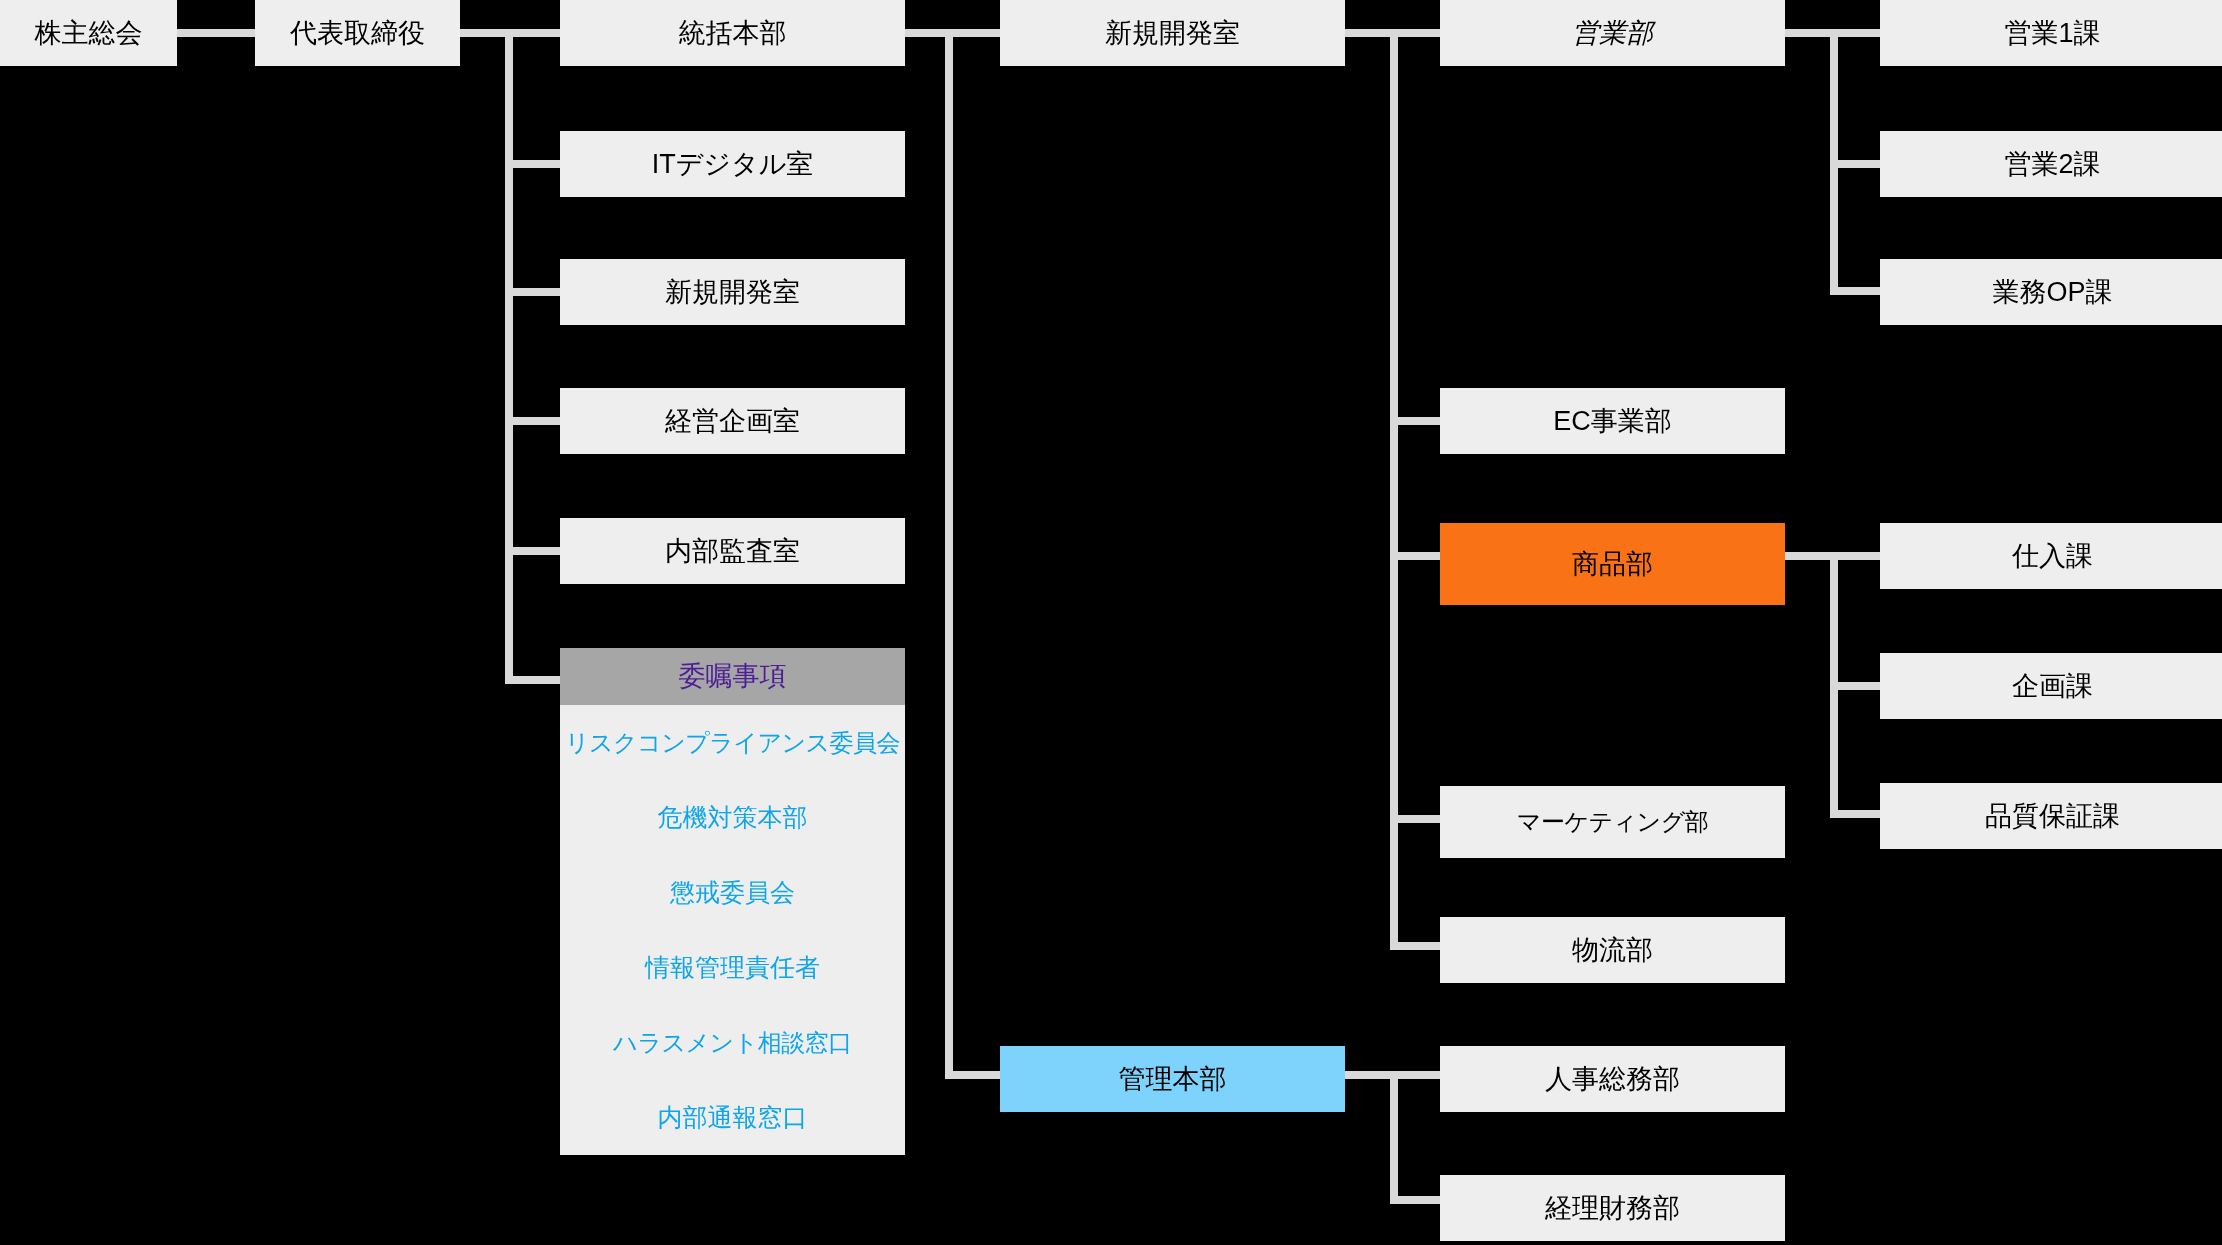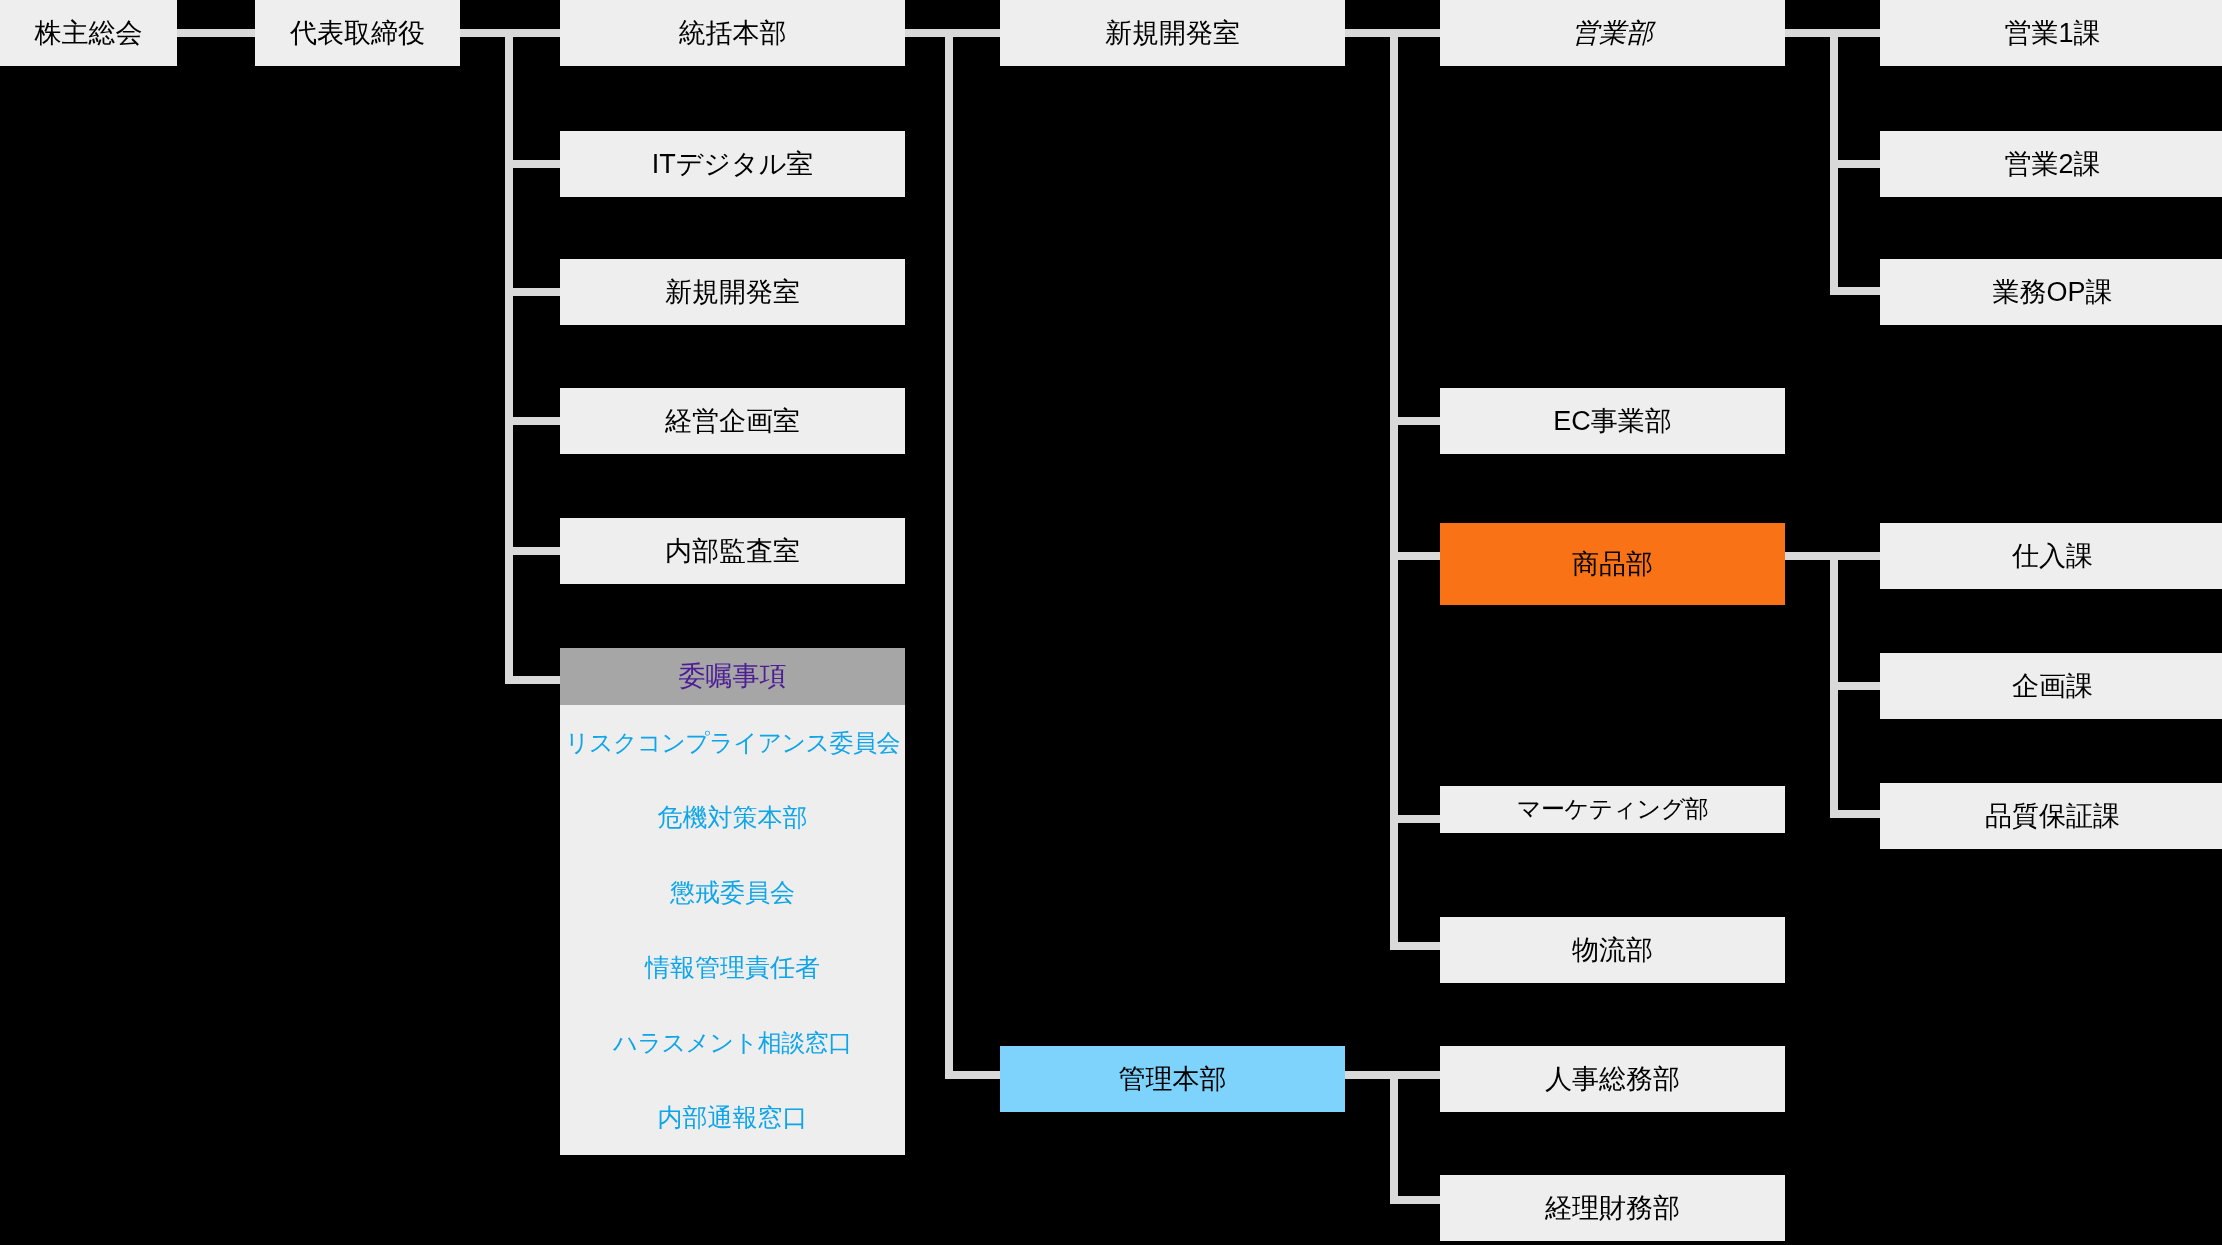--- a/index.html
+++ b/index.html
@@ -111,21 +111,21 @@
     <div class="node plain" style="left: 560px; top: 0px; width: 345px; height: 66px; background: rgb(238, 238, 238);">統括本部</div>
     <div class="node plain" style="left: 560px; top: 131px; width: 345px; height: 66px; background: rgb(238, 238, 238);">ITデジタル室</div>
     <div class="node plain" style="left: 560px; top: 259px; width: 345px; height: 66px; background: rgb(238, 238, 238);">新規開発室</div>
     <div class="node plain" style="left: 560px; top: 388px; width: 345px; height: 66px; background: rgb(238, 238, 238);">経営企画室</div>
     <div class="node plain" style="left: 560px; top: 518px; width: 345px; height: 66px; background: rgb(238, 238, 238);">内部監査室</div>
     <div class="node plain" style="left: 1000px; top: 0px; width: 345px; height: 66px; background: rgb(238, 238, 238);">新規開発室</div>
     <div class="node plain" style="left: 1000px; top: 1046px; width: 345px; height: 66px; background: #7dd3fc;">管理本部</div>
     <div class="node plain" style="left: 1440px; top: 0px; width: 345px; height: 66px; background: rgb(238, 238, 238); font-style: italic;">営業部</div>
     <div class="node plain" style="left: 1440px; top: 388px; width: 345px; height: 66px; background: rgb(238, 238, 238);">EC事業部</div>
     <div class="node plain" style="left: 1440px; top: 523px; width: 345px; height: 82px; background: #f97316;">商品部</div>
-    <div class="node plain narrow" style="left: 1440px; top: 786px; width: 345px; height: 47px; background: rgb(238, 238, 238);">マーケティング部</div>
+    <div class="node plain narrow" style="left: 1440px; top: 786px; width: 345px; height: 72px; background: rgb(238, 238, 238);">マーケティング部</div>
     <div class="node plain" style="left: 1440px; top: 917px; width: 345px; height: 66px; background: rgb(238, 238, 238);">物流部</div>
     <div class="node plain" style="left: 1440px; top: 1046px; width: 345px; height: 66px; background: rgb(238, 238, 238);">人事総務部</div>
     <div class="node plain" style="left: 1440px; top: 1175px; width: 345px; height: 66px; background: rgb(238, 238, 238);">経理財務部</div>
     <div class="node plain" style="left: 1880px; top: 0px; width: 345px; height: 66px; background: rgb(238, 238, 238);">営業1課</div>
     <div class="node plain" style="left: 1880px; top: 131px; width: 345px; height: 66px; background: rgb(238, 238, 238);">営業2課</div>
     <div class="node plain" style="left: 1880px; top: 259px; width: 345px; height: 66px; background: rgb(238, 238, 238);">業務OP課</div>
     <div class="node plain" style="left: 1880px; top: 523px; width: 345px; height: 66px; background: rgb(238, 238, 238);">仕入課</div>
     <div class="node plain" style="left: 1880px; top: 653px; width: 345px; height: 66px; background: rgb(238, 238, 238);">企画課</div>
     <div class="node plain" style="left: 1880px; top: 783px; width: 345px; height: 66px; background: rgb(238, 238, 238);">品質保証課</div>
   </div>

